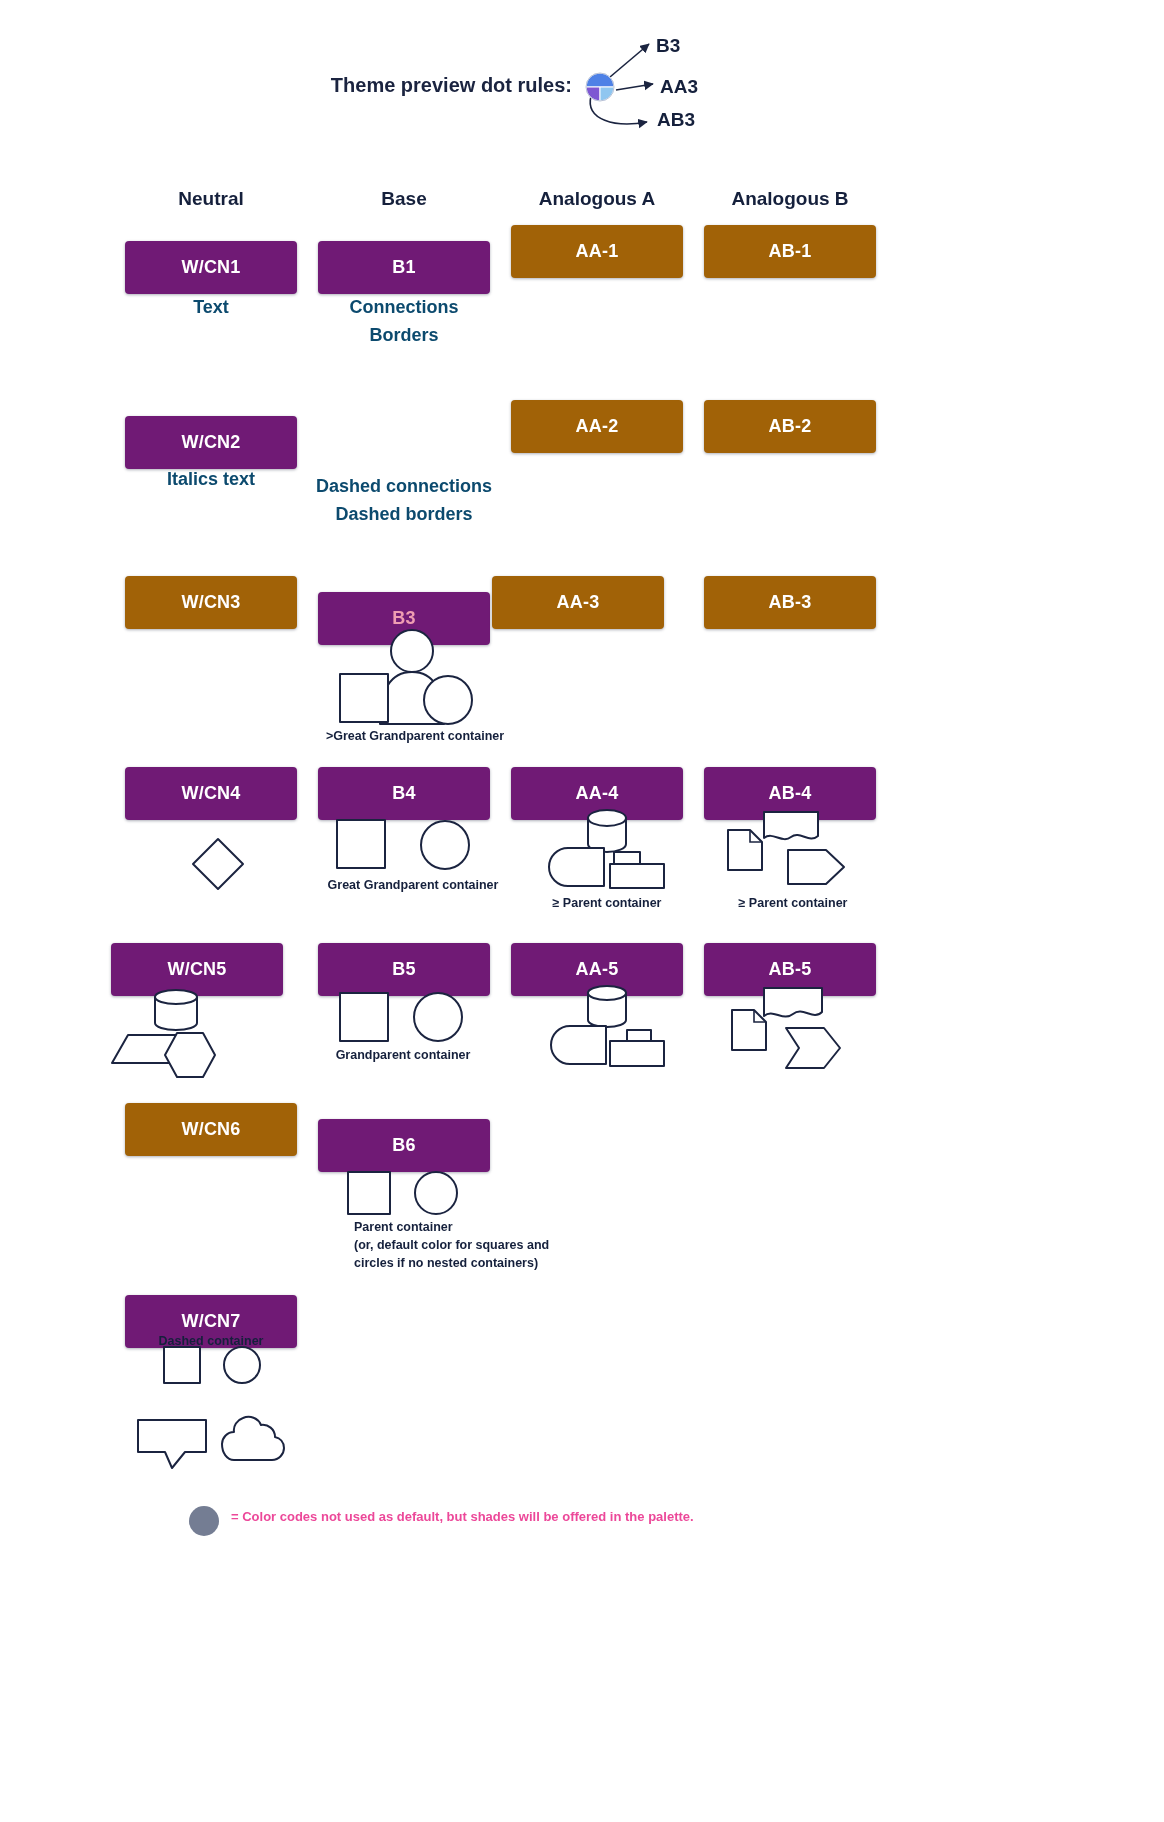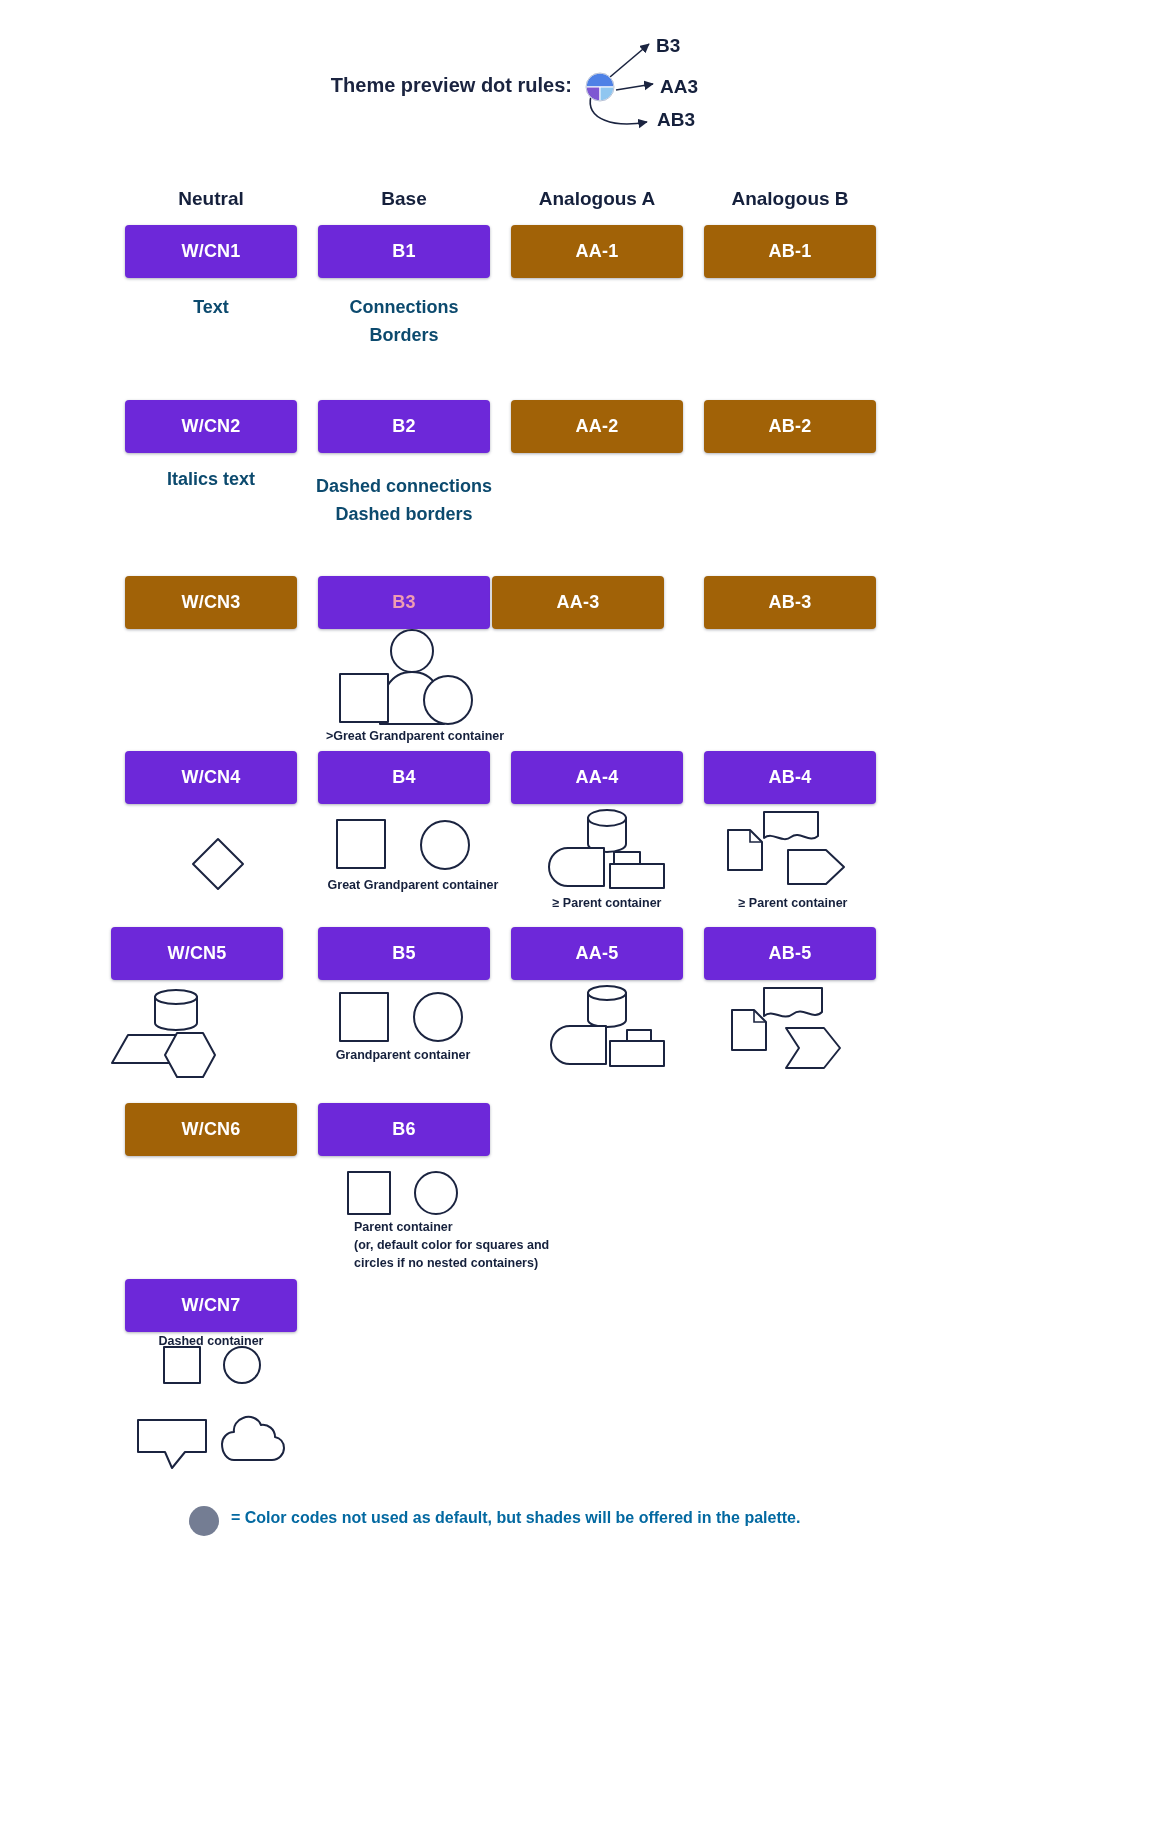--- a/index.html
+++ b/index.html
@@ -11,34 +11,34 @@
            font-size:20px; font-weight:600; color:#1b2440; }
   .dot-label { position:absolute; font-size:19px; font-weight:600; color:#15203c; white-space:nowrap; }
 
   .col-header { position:absolute; top:188px; width:172px; text-align:center;
                 font-size:19px; font-weight:700; color:#15203c; }
 
   .pill { position:absolute; width:172px; height:53px; border-radius:4px;
           display:flex; align-items:center; justify-content:center;
           font-size:18px; font-weight:700; color:#ffffff; letter-spacing:.2px;
           box-shadow:0 1px 3px rgba(20,27,51,.35); }
-  .pill--dark { background:#6d28d9; }
+  .pill--dark { background:#701a75;margin-top:16px; }
   .pill--gray { background:#a16207; }
   .text-pink  { color:#ef9db2; }
 
   .cap    { position:absolute; transform:translateX(-50%); white-space:nowrap;
             font-size:18px; font-weight:700; color:#0c4a6e; }
   .cap-sm { position:absolute; transform:translateX(-50%); white-space:nowrap;
             font-size:12.5px; font-weight:700; color:#15203c; }
   .cap-left { transform:none;padding-left:36px; }
 
   .legend-dot { position:absolute; left:189px; top:1506px; width:30px; height:30px;
                 border-radius:50%; background:#747d93; }
-  .legend-text { position:absolute; left:231px; top:1509px; font-size:16px;
-                 font-weight:700; color:#0369a1; white-space:nowrap; }
+  .legend-text { position:absolute; left:231px; top:1509px; font-size:13px;
+                 font-weight:700; color:#ec4899; white-space:nowrap; }
 
   svg.shape { position:absolute; overflow:visible; }
   svg.shape .s { fill:#ffffff; stroke:#1b2440; stroke-width:2; stroke-linejoin:round; stroke-linecap:round; }
   svg.shape .ln { fill:none; stroke:#1b2440; stroke-width:1.6; }
 </style>
 </head>
 <body>
 
 <div class="canvas">
 
@@ -83,23 +83,20 @@
       <span>AB-1</span>
     </div>
 
   <div class="cap" style="left:211px; top:297px;">Text</div>
   <div class="cap" style="left:404px; top:297px;">Connections</div>
   <div class="cap" style="left:404px; top:325px;">Borders</div>
 
   <div class="pill pill--dark" style="left:125px; top:400px;">
       <span>W/CN2</span>
     </div>
-  <div class="pill pill--dark" style="left:318px; top:400px;">
-      <span>B2</span>
-    </div>
   <div class="pill pill--gray" style="left:511px; top:400px;">
       <span>AA-2</span>
     </div>
   <div class="pill pill--gray" style="left:704px; top:400px;">
       <span>AB-2</span>
     </div>
 
   <div class="cap" style="left:211px; top:469px;">Italics text</div>
   <div class="cap" style="left:404px; top:476px;">Dashed connections</div>
   <div class="cap" style="left:404px; top:504px;">Dashed borders</div>

